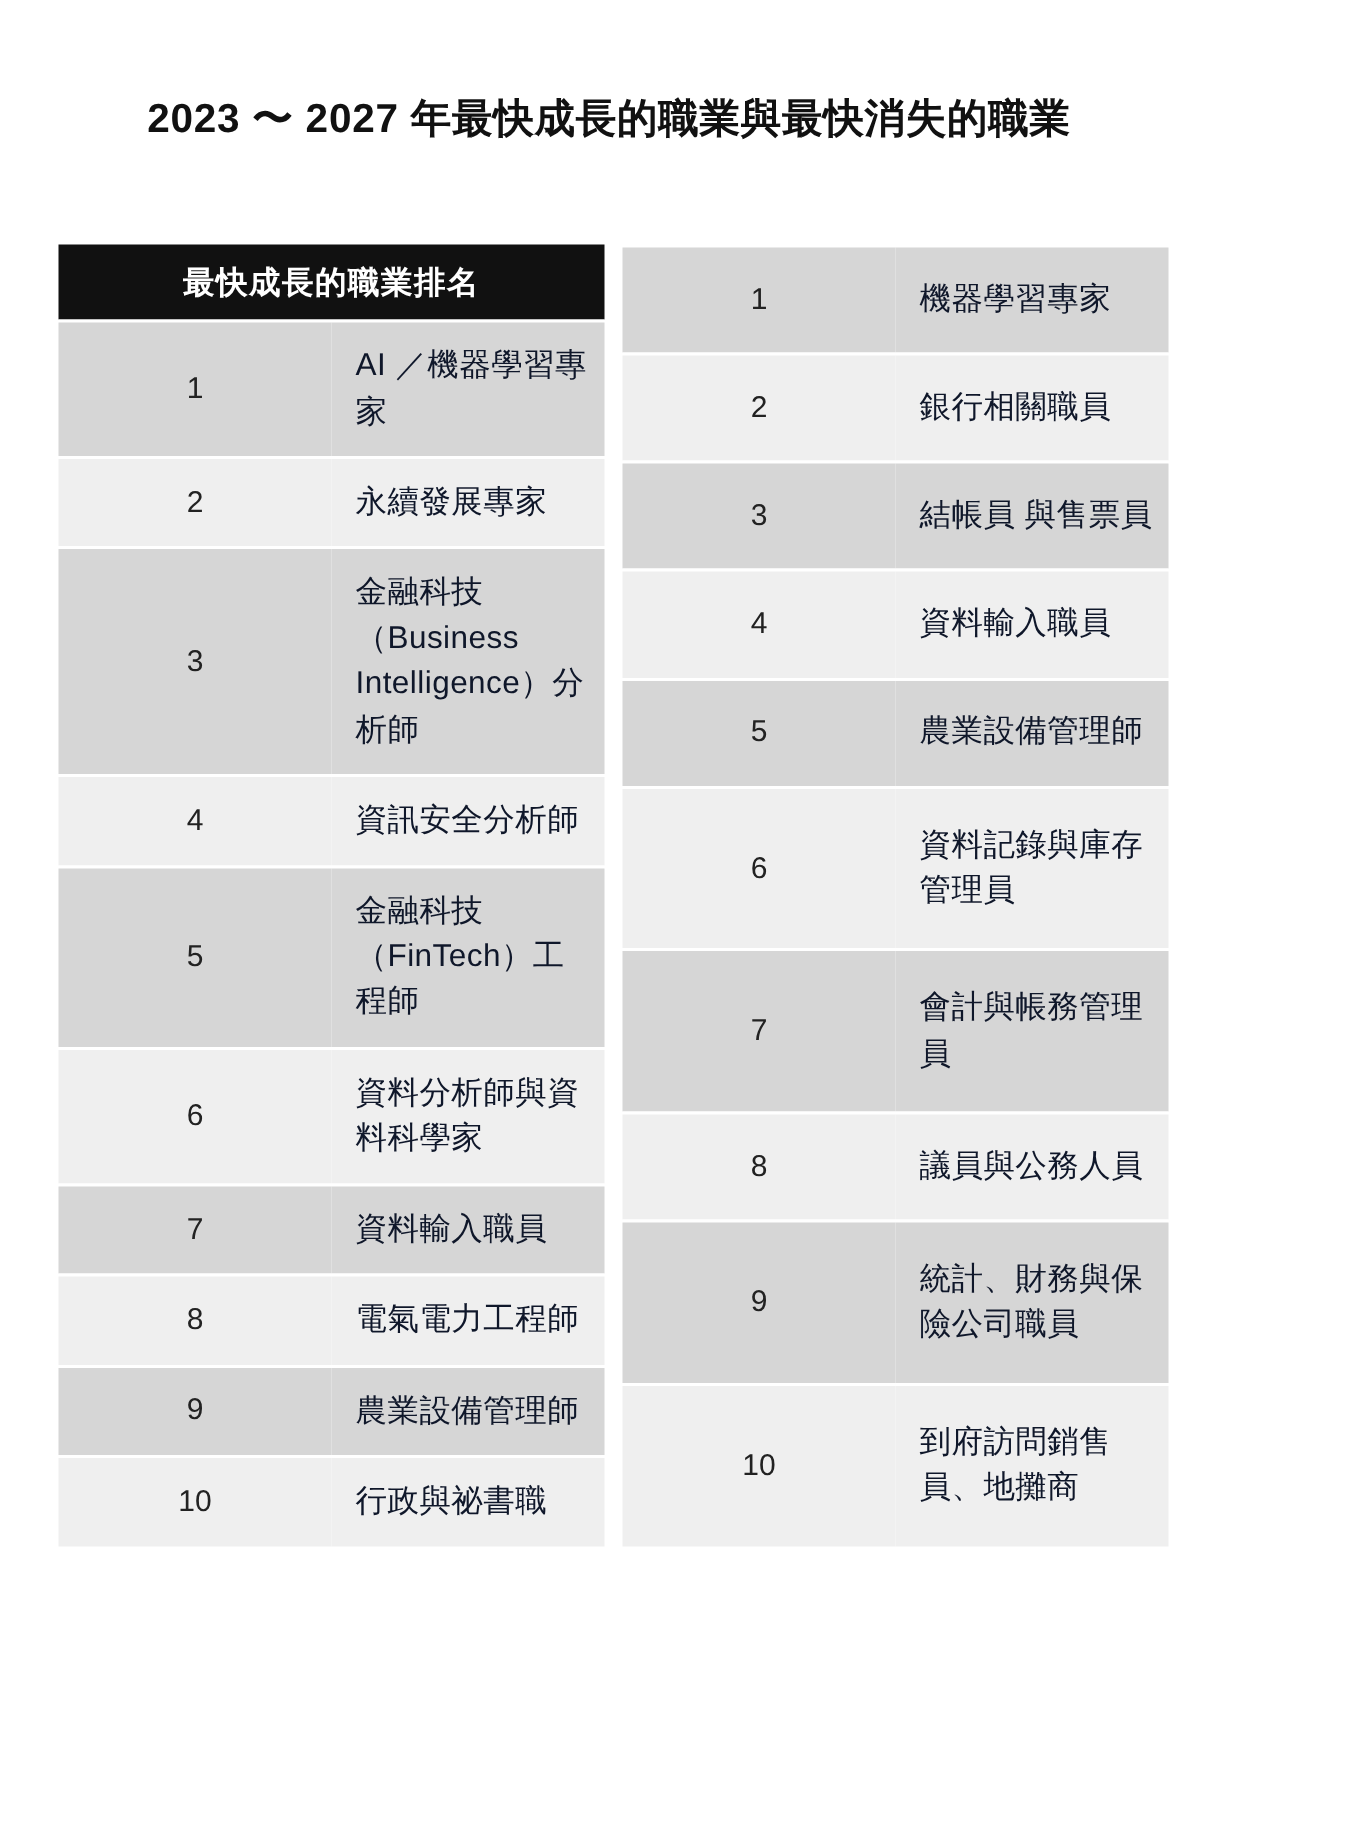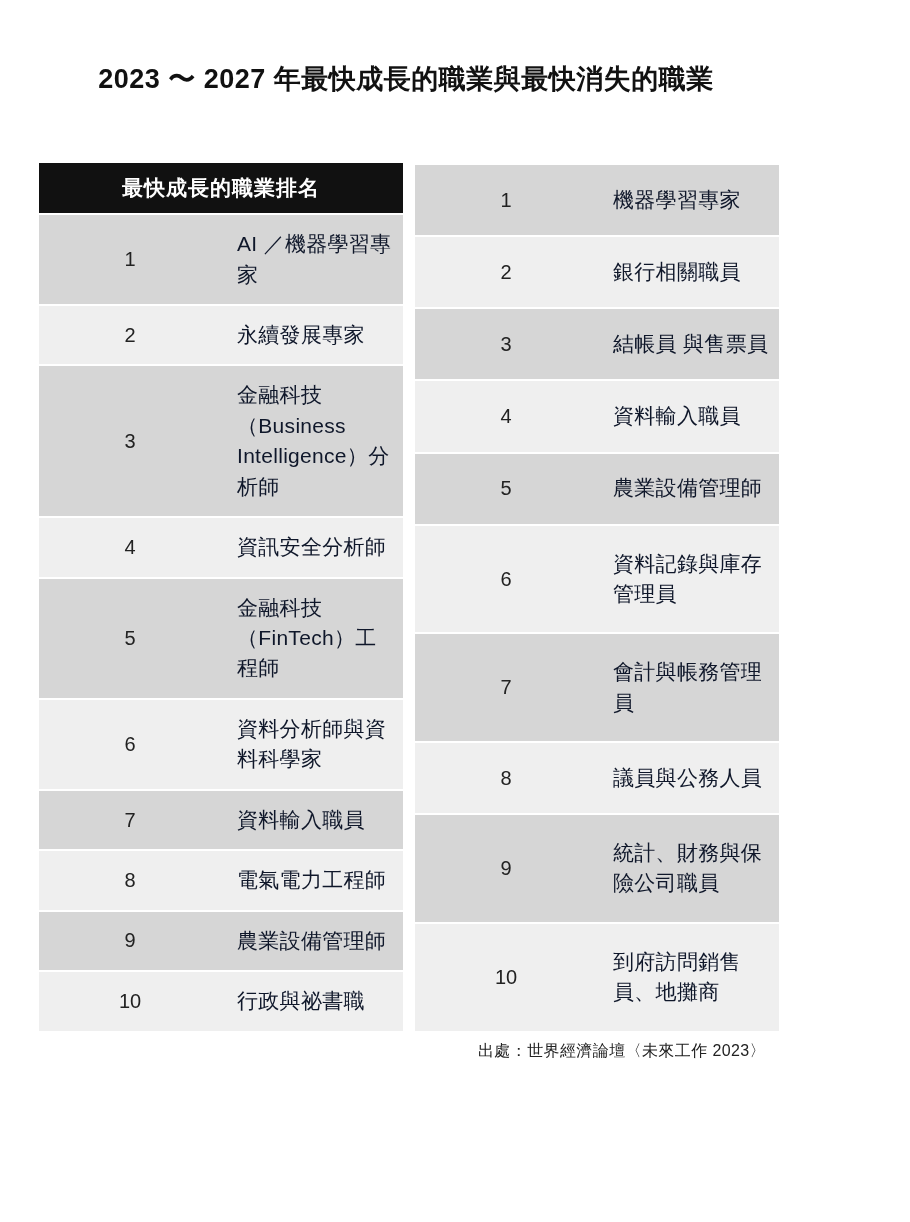--- a/index.html
+++ b/index.html
@@ -271,15 +271,14 @@
 
         <tr class="row-even">
           <td class="rank-num">10</td>
           <td class="rank-label">到府訪問銷售員、地攤商</td>
         </tr>
       </tbody>
     </table>
 
   </div>
 
-  <div class="source">出處：世界經濟論壇〈未來工作 2023〉</div>
 
 </div>
 
 </body></html>

